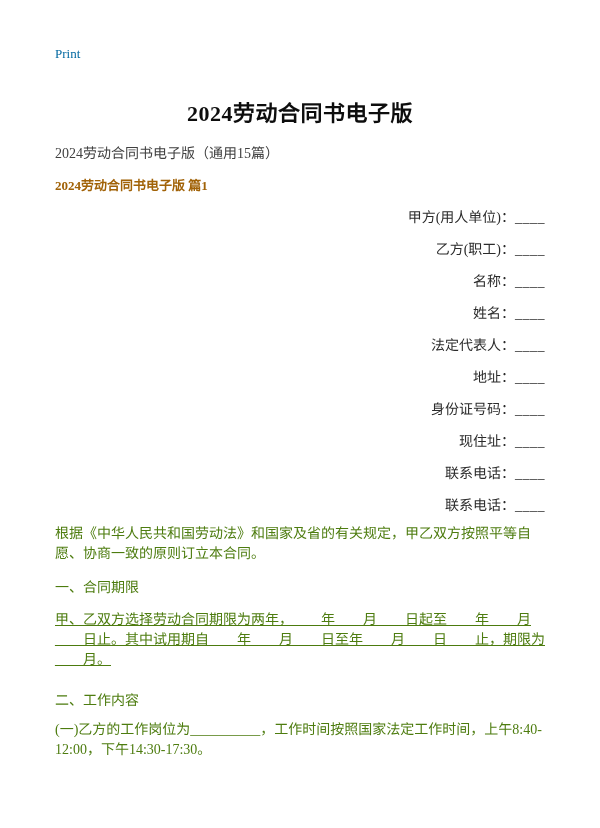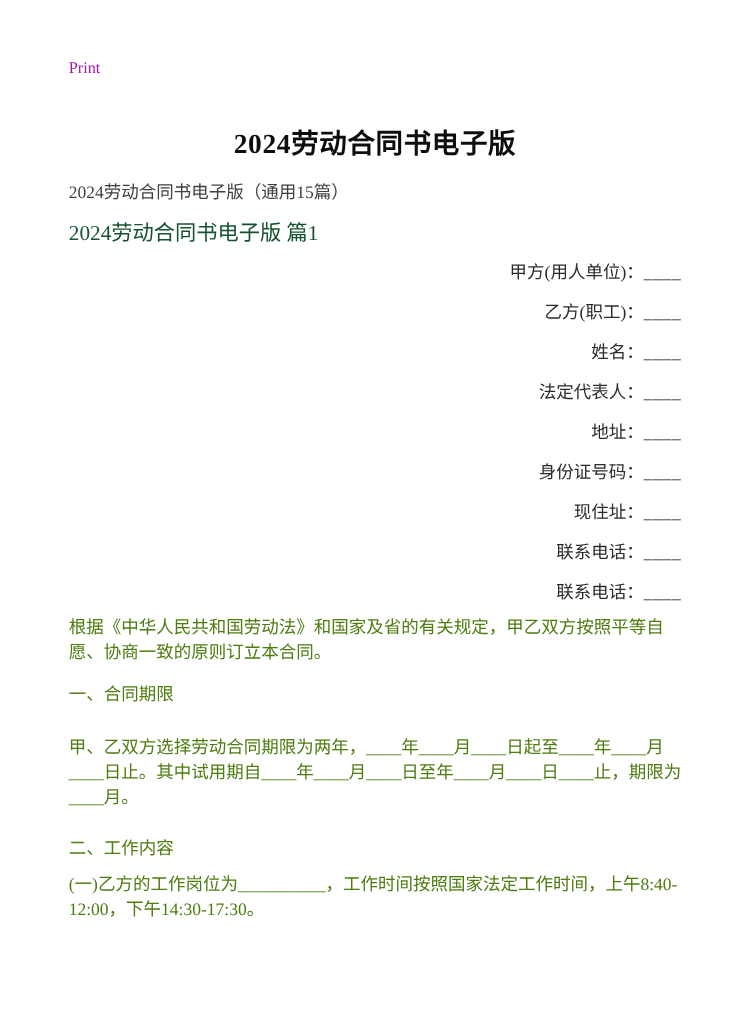--- a/index.html
+++ b/index.html
@@ -13,63 +13,63 @@
     font-family: "Liberation Serif", "DejaVu Serif", serif;
     color: #2b2b2b;
   }
   .content {
     padding: 0 55px 0 55px;
   }
   .print-link {
     display: inline-block;
     margin-top: 46px;
     font-size: 13px;
-    color: #a21caf;
+    color: #0369a1;
     text-decoration: none;
     cursor: pointer;
   }
   .doc-title {
     margin-top: 33px;
     font-size: 22px;
     font-weight: bold;
     text-align: center;
     color: #0d0d0d;
     letter-spacing: 0.5px;
   }
   .doc-subtitle {
     margin-top: 17px;
     font-size: 14px;
     line-height: 19px;
     color: #404040;
   }
   .part-heading {
     margin-top: 13px;
-    font-size: 17px;
+    font-size: 13px;
     line-height: 19px;
-    font-weight: normal;
-    color: #14532d;
+    font-weight: bold;
+    color: #a16207;
   }
   .field-row {
     margin-top: 13px;
     font-size: 14px;
     line-height: 19px;
     white-space: nowrap;
     text-align: right;
   }
   .field-row .blank {
     letter-spacing: 0.5px;
   }
   .para {
     font-size: 14px;
     line-height: 20px;
     color: #4d7c0f;
   }
   .para-intro    { margin-top: 9px; }
   .sec-heading   { margin-top: 14px; font-size: 14px; line-height: 19px; }
-  .para-term     { margin-top: 23px; }
+  .para-term     { margin-top: 13px; text-decoration: underline; }
   .sec2-heading  { margin-top: 21px; }
   .para-item1    { margin-top: 10px; }
   .para-item2    { margin-top: 9px; }
 </style>
 </head>
 <body>
 
 <div class="page">
   <div class="content">
 
@@ -79,20 +79,23 @@
 
     <div class="doc-subtitle">2024劳动合同书电子版（通用15篇）</div>
 
     <h2 class="part-heading">2024劳动合同书电子版 篇1</h2>
 
     <div class="field-row">
       <span class="label">甲方(用人单位)：</span><span class="blank">____</span>
     </div>
     <div class="field-row">
       <span class="label">乙方(职工)：</span><span class="blank">____</span>
+    </div>
+    <div class="field-row">
+      <span class="label">名称：</span><span class="blank">____</span>
     </div>
     <div class="field-row">
       <span class="label">姓名：</span><span class="blank">____</span>
     </div>
     <div class="field-row">
       <span class="label">法定代表人：</span><span class="blank">____</span>
     </div>
     <div class="field-row">
       <span class="label">地址：</span><span class="blank">____</span>
     </div>

